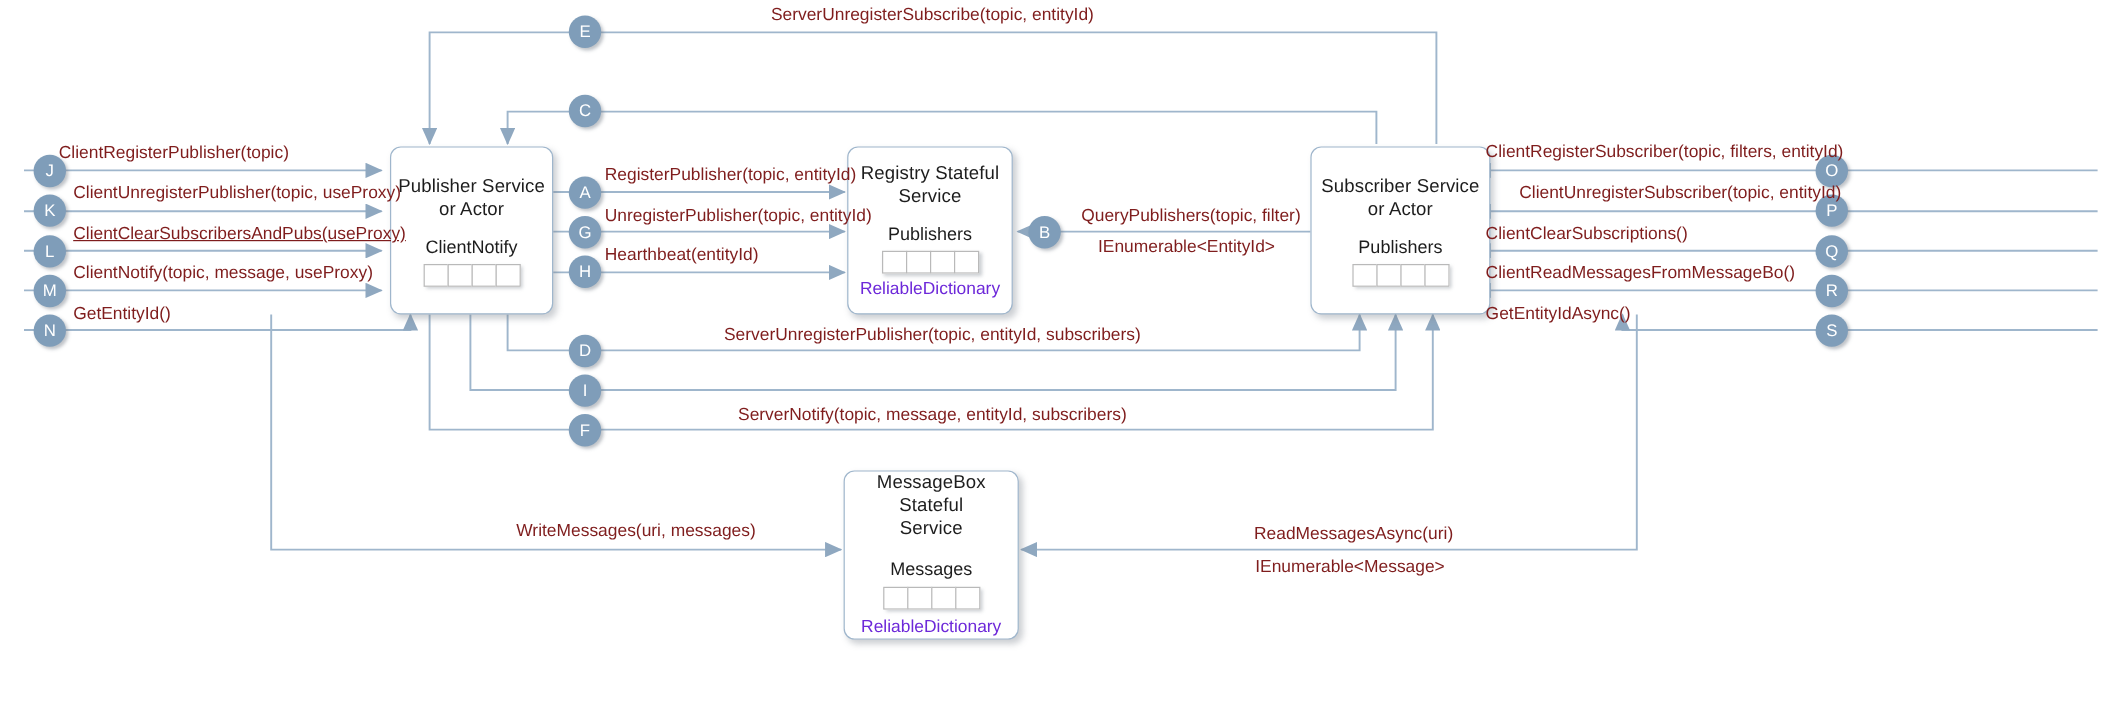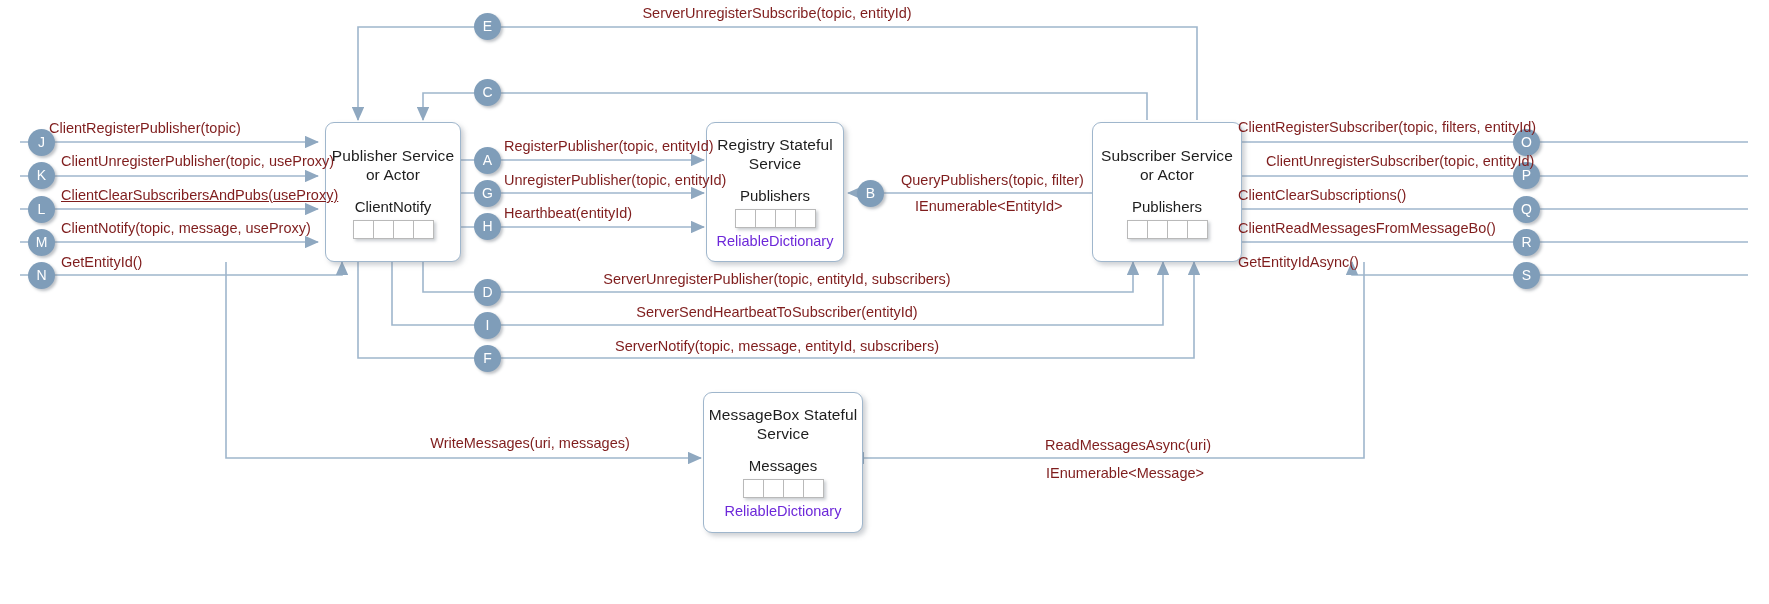--- a/index.html
+++ b/index.html
@@ -172,21 +172,21 @@
 or Actor</div>
     <div class="storelabel">Publishers</div>
     <div class="cells">
         <i></i>
         <i></i>
         <i></i>
         <i></i>
       </div>
   </div>
 
-  <div class="node" style="left:703px; top:392px; width:160px; height:141px;">
+  <div class="node" style="left:703px; top:392px; width:146px; height:141px;justify-content:space-between;">
     <div class="title">MessageBox Stateful
 Service</div>
     <div class="storelabel">Messages</div>
     <div class="cells">
         <i></i>
         <i></i>
         <i></i>
         <i></i>
       </div>
     <div class="dictlabel">ReliableDictionary</div>
@@ -232,20 +232,19 @@
   <div class="lbl l" style="left:901px; top:172px;">QueryPublishers(topic, filter)</div>
   <div class="lbl l" style="left:915px; top:198px;">IEnumerable&lt;EntityId&gt;</div>
 
   <div class="lbl l" style="left:1238px; top:119px;">ClientRegisterSubscriber(topic, filters, entityId)</div>
   <div class="lbl l" style="left:1238px; top:153px;margin-left:28px;">ClientUnregisterSubscriber(topic, entityId)</div>
   <div class="lbl l" style="left:1238px; top:187px;">ClientClearSubscriptions()</div>
   <div class="lbl l" style="left:1238px; top:220px;">ClientReadMessagesFromMessageBo()</div>
   <div class="lbl l" style="left:1238px; top:254px;">GetEntityIdAsync()</div>
 
   <div class="lbl c" style="left:777px; top:271px;">ServerUnregisterPublisher(topic, entityId, subscribers)</div>
-  <div class="lbl c" style="left:777px; top:304px;">ServerSendHeartbeatToSubscriber(entityId)</div>
   <div class="lbl c" style="left:777px; top:338px;">ServerNotify(topic, message, entityId, subscribers)</div>
 
   <div class="lbl c" style="left:530px; top:435px;">WriteMessages(uri, messages)</div>
   <div class="lbl c" style="left:1128px; top:437px;">ReadMessagesAsync(uri)</div>
   <div class="lbl c" style="left:1125px; top:465px;">IEnumerable&lt;Message&gt;</div>
 
 </div>
 
 </body></html>

